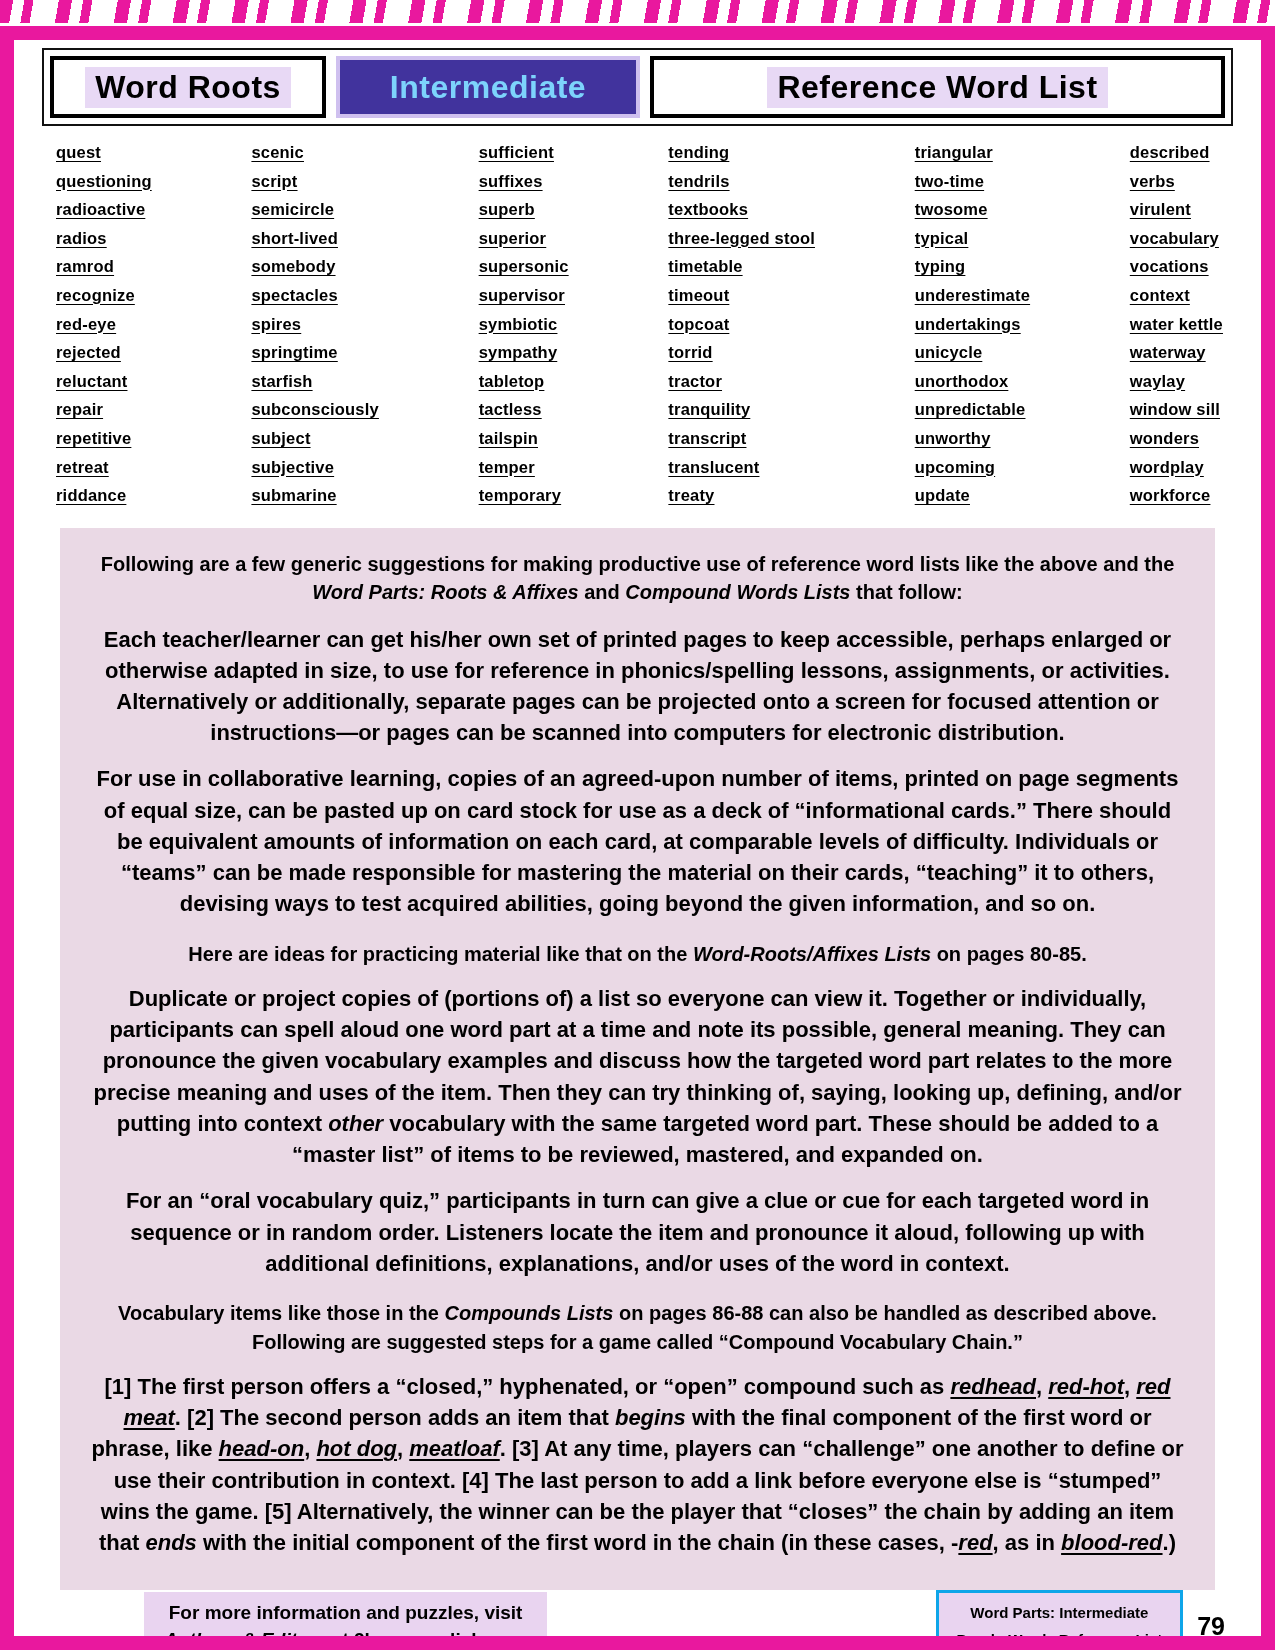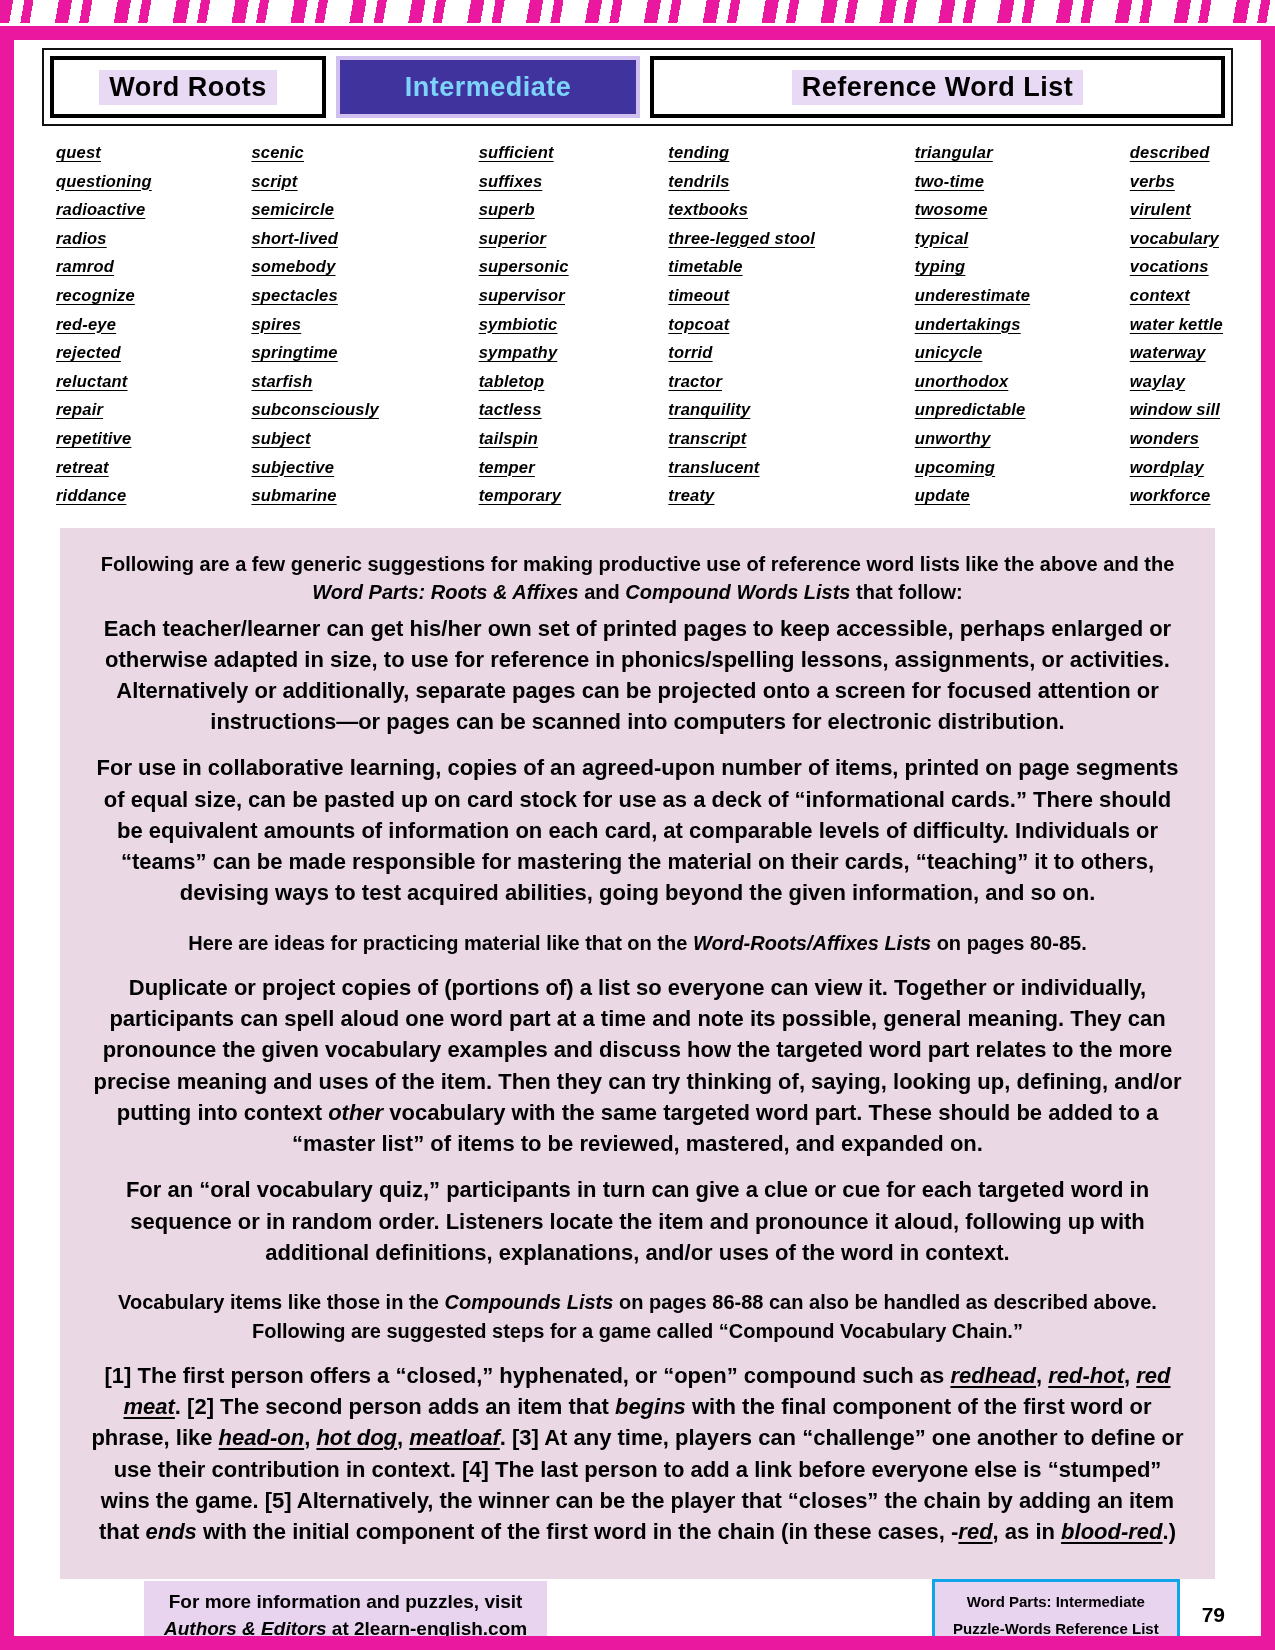--- a/index.html
+++ b/index.html
@@ -36,21 +36,21 @@
     background:#fff;
   }
   .hbox{
     border:4px solid #000; background:#fff;
     display:flex; align-items:center; justify-content:center;
     padding:6px 10px; min-height:62px;
   }
   .hbox .hlabel{
     background:var(--lavender,#e8d9f5);
     padding:2px 10px;
-    font-size:27px; font-weight:900; letter-spacing:0.5px;
+    font-size:32px; font-weight:900; letter-spacing:0.5px;
     white-space:nowrap;
   }
   .hbox.word-roots{ flex:0 0 276px; }
   .hbox.intermediate{
     flex:0 0 304px;
     background:var(--purple,#41339d);
     border:4px solid #cfc0ef;
   }
   .hbox.intermediate .hlabel{
     background:transparent; color:#7dd3fc;
@@ -58,40 +58,40 @@
   .hbox.reference{ flex:1 1 auto; }
 
   
   .word-list{
     margin:16px 0 0 0;
     padding:0 38px 0 42px;
     display:grid;
     grid-template-columns:repeat(6, max-content);
     justify-content:space-between;
   }
-  .word-col{ display:block;font-style:italic; }
+  .word-col{ display:block; }
   .word{
     font-size:16.5px; font-weight:700;
     line-height:20px;
     margin-bottom:8.6px;
     text-decoration:underline;
     text-underline-offset:3px;
     white-space:nowrap;
     letter-spacing:0.2px;
   }
 
   
   .panel{
     margin:14px 46px 0 46px;
     background:var(--panel,#ead9e5);
     padding:22px 28px 24px 28px;
     text-align:center;
   }
   .para{ font-size:22px; line-height:1.42; margin:0 0 15px 0; }
-  .para.intro{ font-size:20px; margin-bottom:6px; }
+  .para.intro{ font-size:20px; margin-bottom:17px; }
   .para.heading{ font-size:20px; margin:20px 0 15px 0; }
   .para:last-child{ margin-bottom:8px; }
   .it{ font-style:italic; }
   .ul{ text-decoration:underline; text-underline-offset:3px; }
 
   
   .footer-row{
     margin:auto 36px 14px 88px;
     display:flex; align-items:center;padding-left:42px;
   }
@@ -104,22 +104,22 @@
   .spacer{ flex:1 1 auto; }
   .ref-box{
     border:3px solid #0ea5e9;
     background:var(--footer_lav,#e9d4f0);
     padding:6px 18px;
     text-align:center;
     font-size:15px; line-height:27px;
     white-space:nowrap;
   }
   .page-num{
-    font-size:21px; font-weight:900;
-    margin-left:22px;
+    font-size:25px; font-weight:900;
+    margin-left:14px;
   }
 </style>
 </head>
 <body>
 
 <div class="canvas">
 
   <div class="top-strip"></div>
 
   <div class="frame">

